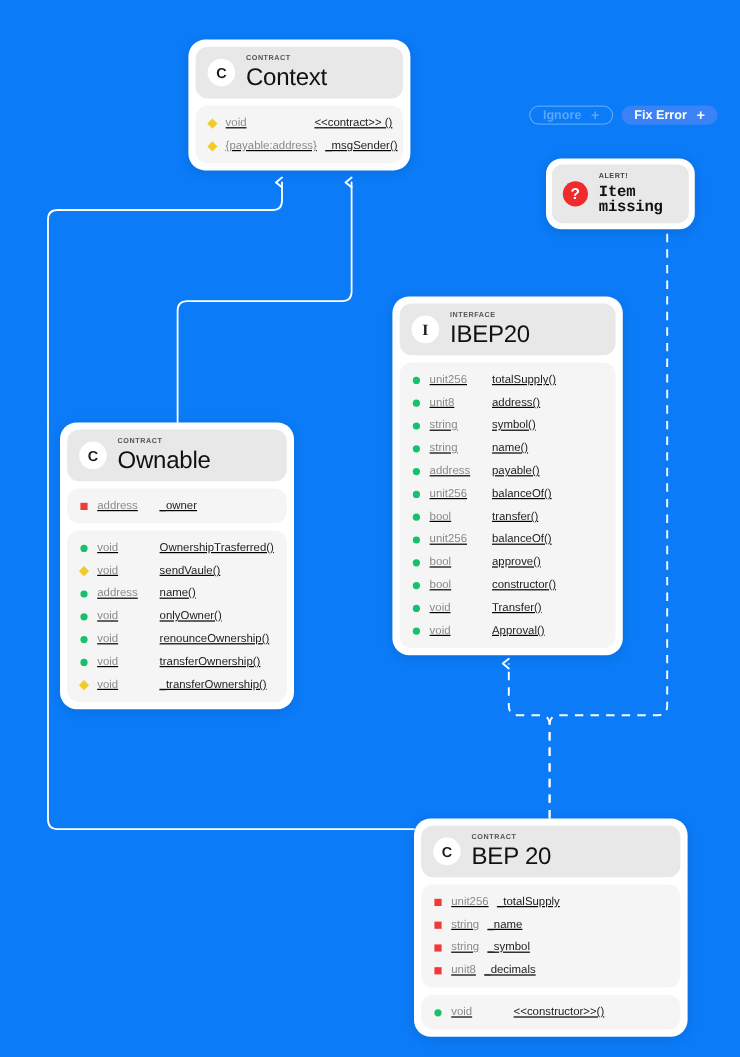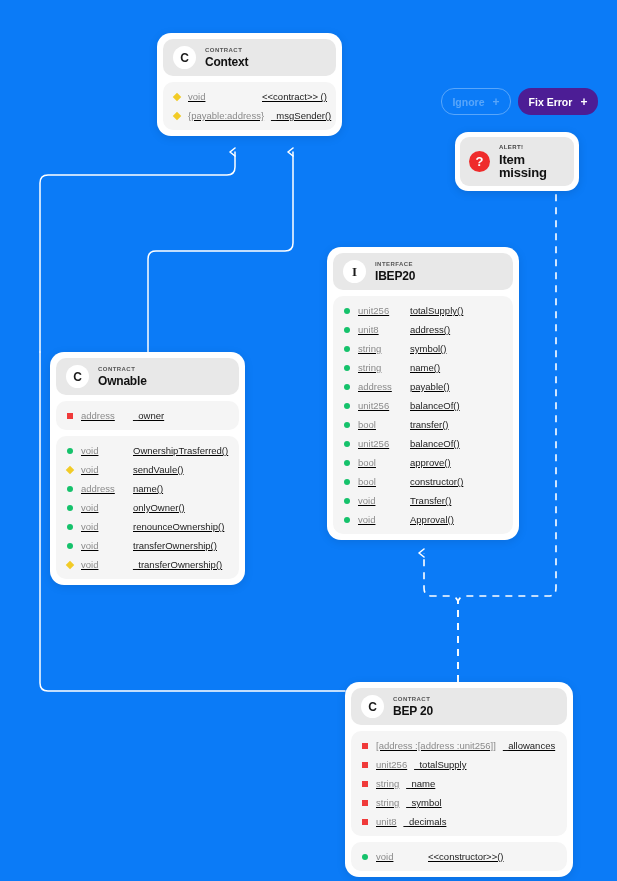--- a/index.html
+++ b/index.html
@@ -34,21 +34,21 @@
     display:flex;align-items:center;justify-content:center;
     font-weight:bold;font-size:12px;color:#1a1a1a;
     flex:0 0 auto;
   }
   .head-badge.iface{font-family:"Liberation Serif","DejaVu Serif",serif;font-size:13px;}
   .head-text{display:flex;flex-direction:column;line-height:1;}
   .head-kind{
     font-size:6px;letter-spacing:.45px;color:#555;
     text-transform:uppercase;margin-bottom:3px;font-weight:600;
   }
-  .head-name{font-size:12px;font-weight:bold;color:#111;letter-spacing:-.2px;}
+  .head-name{font-size:20px;font-weight:normal;color:#111;letter-spacing:-.2px;}
 
   .sect{
     background:#F5F5F5;
     border-radius:10px;
     margin-top:6px;
     padding:5px 0;
     text-decoration:underline;
   }
   .row{
     display:flex;align-items:center;
@@ -64,48 +64,48 @@
   .dia{width:6px;height:6px;display:block;background:#F2CB26;transform:rotate(45deg);}
   .rtype{color:#8A8A8A;flex:0 0 auto;}
   .rname{color:#1C1C1C;}
   .rtype.w{width:74px;}
   .rtype.w2{width:52px;}
   .rtype.auto{margin-right:7px;}
 
   
   .btn{
     position:absolute;
-    height:27px;border-radius:13px;
+    height:16px;border-radius:13px;
     display:flex;align-items:center;justify-content:center;gap:8px;
     font-size:10.5px;font-weight:bold;
     box-sizing:border-box;cursor:pointer;
   }
   .btn-ignore{
     border:1.3px solid #59A6FA;color:#59A6FA;background:transparent;
   }
-  .btn-fix{background:#4c1d95;color:#FFFFFF;}
+  .btn-fix{background:#3b82f6;color:#FFFFFF;}
   .plus{font-size:12px;font-weight:bold;line-height:1;}
 
   
   .alert-card{
     position:absolute;background:#fff;border-radius:13px;padding:5px;
     box-shadow:0 2px 10px rgba(0,0,0,.12);box-sizing:border-box;
   }
   .alert-inner{
     background:#E8E8E8;border-radius:9px;
     display:flex;align-items:center;gap:9px;padding:7px 12px 7px 9px;
   }
   .alert-icon{
     width:21px;height:21px;border-radius:50%;background:#EF2B2B;
     color:#fff;font-size:13px;font-weight:bold;
     display:flex;align-items:center;justify-content:center;flex:0 0 auto;
   }
   .alert-text{display:flex;flex-direction:column;line-height:1;}
   .alert-kind{font-size:6px;letter-spacing:.4px;color:#444;font-weight:600;margin-bottom:3px;}
-  .alert-title{font-size:13px;font-weight:bold;color:#111;letter-spacing:-.2px;}
+  .alert-title{font-size:13px;font-weight:bold;color:#111;letter-spacing:-.2px;font-family:Liberation Mono, monospace;}
 </style>
 </head>
 <body>
 
 <div id="canvas">
 
   <svg id="wires" viewBox="0 0 617 881" xmlns="http://www.w3.org/2000/svg">
     <defs>
       <marker id="arrowUp" markerWidth="10" markerHeight="10" refX="5" refY="7" orient="auto" markerUnits="userSpaceOnUse">
         <path d="M1,7 L5,2 L9,7" fill="none" stroke="#FFFFFF" stroke-width="1.6" stroke-linecap="round" stroke-linejoin="round"></path>
@@ -321,27 +321,20 @@
       <div class="head-text">
         <div class="head-kind">CONTRACT</div>
         <div class="head-name">BEP 20</div>
       </div>
     </div>
     <div class="sect">
       <div class="row">
         <span class="bullet">
             <i class="sq"></i>
           </span>
-        <span class="rtype auto">[address :[address :unit256]]</span>
-        <span class="rname">_allowances</span>
-      </div>
-      <div class="row">
-        <span class="bullet">
-            <i class="sq"></i>
-          </span>
         <span class="rtype auto">unit256</span>
         <span class="rname">_totalSupply</span>
       </div>
       <div class="row">
         <span class="bullet">
             <i class="sq"></i>
           </span>
         <span class="rtype auto">string</span>
         <span class="rname">_name</span>
       </div>

